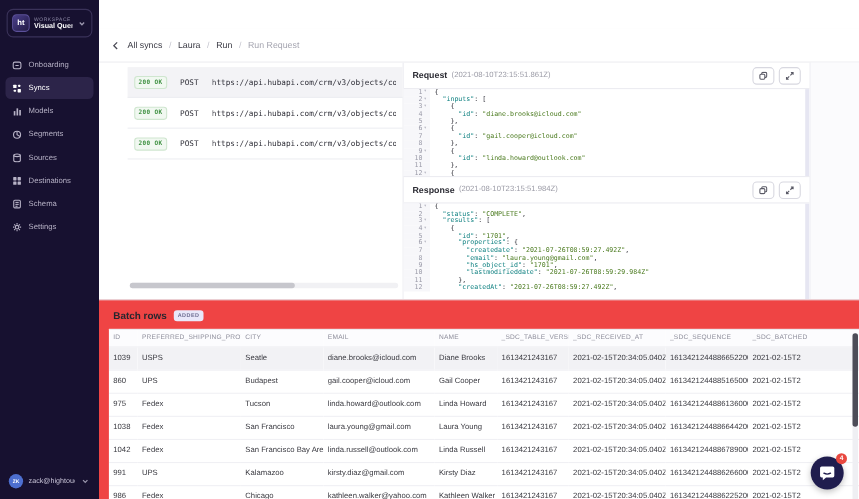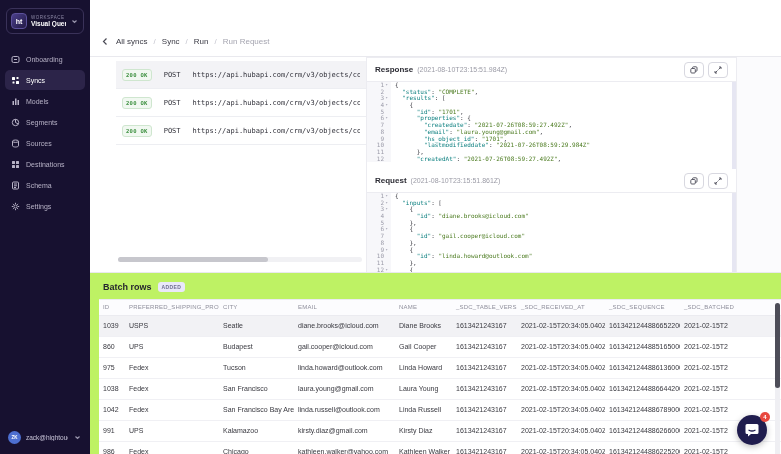--- a/index.html
+++ b/index.html
@@ -59,21 +59,21 @@
   .fold { color:#b4b4c0; font-size:4.5px; width:5px; text-align:center; cursor:pointer; }
   .fold-empty { width:5px; }
   .code-text { white-space:pre; padding-left:4px; }
   .tk-k { color:#0f8181; }
   .tk-s { color:#4a7a1e; }
   .tk-p { color:#3a3a42; }
   .v-strip { position:absolute; right:0; top:0; bottom:0; width:4px; background:#e6e6f2; cursor:pointer; }
   .right-gap { flex:1; background:#fbfbfd; }
 
   
-  .batch-section { flex:1; min-height:0; border-top:1px solid #e9e9ee; background:#bef264; padding:7px 0 0 9px; display:flex; flex-direction:column; position:relative; }
+  .batch-section { flex:1; min-height:0; border-top:1px solid #e9e9ee; background:#ef4444; padding:7px 0 0 9px; display:flex; flex-direction:column; position:relative; }
   .batch-head { display:flex; align-items:center; gap:6px; padding:2px 0 7px 4px; }
   .batch-title { font-size:9px; font-weight:bold; color:#26262e; }
   .added-badge { font-size:5px; font-weight:bold; letter-spacing:.4px; color:#6f6e92; background:#e9e8fa; border-radius:3px; padding:2px 4px; }
   .table-wrap { flex:1; overflow:hidden; background:#fff; border-top:1px solid #ebebf0; }
   table { border-collapse:collapse; table-layout:fixed; width:682px; }
   thead th { height:15px; font-size:6px; color:#8f8f9c; text-align:left; font-weight:normal; letter-spacing:.2px; padding:0 4px; border-bottom:1px solid #ebebf0; background:#fcfcfe; white-space:nowrap; overflow:hidden; }
   th:nth-child(1){width:26px} th:nth-child(2){width:94px} th:nth-child(3){width:75px}
   th:nth-child(4){width:101px} th:nth-child(5){width:57px} th:nth-child(6){width:65px}
   th:nth-child(7){width:88px} th:nth-child(8){width:75px} th:nth-child(9){width:auto}
   tbody td { height:21px; font-size:7px; color:#38383f; padding:0 4px; border-bottom:1px solid #f0f0f4; white-space:nowrap; overflow:hidden; }
@@ -203,21 +203,21 @@
   <main class="content">
 
     <header class="topbar">
       <span class="back-icon">
         <svg width="9" height="9" viewBox="0 0 9 9" fill="none" stroke="#4a4a55" stroke-width="1.2">
             <polyline points="5.5,1.5 2.5,4.5 5.5,7.5"></polyline>
           </svg>
       </span>
       <span class="crumb">All syncs</span>
       <span class="crumb-sep">/</span>
-      <span class="crumb">Sync</span>
+      <span class="crumb">Laura</span>
       <span class="crumb-sep">/</span>
       <span class="crumb">Run</span>
       <span class="crumb-sep">/</span>
       <span class="crumb current">Run Request</span>
     </header>
 
     <div class="debug-area">
 
       <div class="req-list">
         <div class="req-row selected">
@@ -234,20 +234,127 @@
           <span class="status-badge">200 OK</span>
           <span class="req-method">POST</span>
           <span class="req-url">https://api.hubapi.com/crm/v3/objects/contacts/batch/c</span>
         </div>
         <div class="h-scrollbar">
           <div class="thumb"></div>
         </div>
       </div>
 
       <div class="code-col">
+        <section class="panel request">
+          <div class="panel-head">
+            <span class="panel-title">Request</span>
+            <span class="panel-ts">(2021-08-10T23:15:51.861Z)</span>
+            <span class="panel-actions">
+              <span class="icon-btn">
+                <svg width="8" height="8" viewBox="0 0 8 8" fill="none" stroke="currentColor" stroke-width="1">
+                    <rect x="2.5" y="0.8" width="4.5" height="4.5" rx="1"></rect>
+                    <rect x="0.8" y="2.5" width="4.5" height="4.5" rx="1" fill="#fff"></rect>
+                  </svg>
+              </span>
+              <span class="icon-btn">
+                <svg width="8" height="8" viewBox="0 0 8 8" fill="none" stroke="currentColor" stroke-width="1">
+                    <path d="M5 1 H7 V3 M7 1 L4.5 3.5 M3 7 H1 V5 M1 7 L3.5 4.5"></path>
+                  </svg>
+              </span>
+            </span>
+          </div>
+          <div class="code-editor req" id="req-code">
+            <div class="code-line">
+                <span class="gutter">
+                  <span class="ln">1</span>
+                  <span class="fold">▾</span>
+                </span>
+                <span class="code-text"><span class="tk-p">{</span></span>
+              </div>
+              <div class="code-line">
+                <span class="gutter">
+                  <span class="ln">2</span>
+                  <span class="fold">▾</span>
+                </span>
+                <span class="code-text"><span class="tk-p">  </span><span class="tk-k">"inputs"</span><span class="tk-p">: [</span></span>
+              </div>
+              <div class="code-line">
+                <span class="gutter">
+                  <span class="ln">3</span>
+                  <span class="fold">▾</span>
+                </span>
+                <span class="code-text"><span class="tk-p">    {</span></span>
+              </div>
+              <div class="code-line">
+                <span class="gutter">
+                  <span class="ln">4</span>
+                  <span class="fold-empty"></span>
+                </span>
+                <span class="code-text"><span class="tk-p">      </span><span class="tk-k">"id"</span><span class="tk-p">: </span><span class="tk-s">"diane.brooks@icloud.com"</span></span>
+              </div>
+              <div class="code-line">
+                <span class="gutter">
+                  <span class="ln">5</span>
+                  <span class="fold-empty"></span>
+                </span>
+                <span class="code-text"><span class="tk-p">    },</span></span>
+              </div>
+              <div class="code-line">
+                <span class="gutter">
+                  <span class="ln">6</span>
+                  <span class="fold">▾</span>
+                </span>
+                <span class="code-text"><span class="tk-p">    {</span></span>
+              </div>
+              <div class="code-line">
+                <span class="gutter">
+                  <span class="ln">7</span>
+                  <span class="fold-empty"></span>
+                </span>
+                <span class="code-text"><span class="tk-p">      </span><span class="tk-k">"id"</span><span class="tk-p">: </span><span class="tk-s">"gail.cooper@icloud.com"</span></span>
+              </div>
+              <div class="code-line">
+                <span class="gutter">
+                  <span class="ln">8</span>
+                  <span class="fold-empty"></span>
+                </span>
+                <span class="code-text"><span class="tk-p">    },</span></span>
+              </div>
+              <div class="code-line">
+                <span class="gutter">
+                  <span class="ln">9</span>
+                  <span class="fold">▾</span>
+                </span>
+                <span class="code-text"><span class="tk-p">    {</span></span>
+              </div>
+              <div class="code-line">
+                <span class="gutter">
+                  <span class="ln">10</span>
+                  <span class="fold-empty"></span>
+                </span>
+                <span class="code-text"><span class="tk-p">      </span><span class="tk-k">"id"</span><span class="tk-p">: </span><span class="tk-s">"linda.howard@outlook.com"</span></span>
+              </div>
+              <div class="code-line">
+                <span class="gutter">
+                  <span class="ln">11</span>
+                  <span class="fold-empty"></span>
+                </span>
+                <span class="code-text"><span class="tk-p">    },</span></span>
+              </div>
+              <div class="code-line">
+                <span class="gutter">
+                  <span class="ln">12</span>
+                  <span class="fold">▾</span>
+                </span>
+                <span class="code-text"><span class="tk-p">    {</span></span>
+              </div>
+              <div class="v-strip"></div>
+          </div>
+        </section>
+
         <section class="panel response">
           <div class="panel-head">
             <span class="panel-title">Response</span>
             <span class="panel-ts">(2021-08-10T23:15:51.984Z)</span>
             <span class="panel-actions">
               <span class="icon-btn">
                 <svg width="8" height="8" viewBox="0 0 8 8" fill="none" stroke="currentColor" stroke-width="1">
                     <rect x="2.5" y="0.8" width="4.5" height="4.5" rx="1"></rect>
                     <rect x="0.8" y="2.5" width="4.5" height="4.5" rx="1" fill="#fff"></rect>
                   </svg>
@@ -340,127 +447,20 @@
               <div class="code-line">
                 <span class="gutter">
                   <span class="ln">12</span>
                   <span class="fold-empty"></span>
                 </span>
                 <span class="code-text"><span class="tk-p">      </span><span class="tk-k">"createdAt"</span><span class="tk-p">: </span><span class="tk-s">"2021-07-26T08:59:27.492Z"</span><span class="tk-p">,</span></span>
               </div>
               <div class="v-strip"></div>
           </div>
         </section>
-
-        <section class="panel request">
-          <div class="panel-head">
-            <span class="panel-title">Request</span>
-            <span class="panel-ts">(2021-08-10T23:15:51.861Z)</span>
-            <span class="panel-actions">
-              <span class="icon-btn">
-                <svg width="8" height="8" viewBox="0 0 8 8" fill="none" stroke="currentColor" stroke-width="1">
-                    <rect x="2.5" y="0.8" width="4.5" height="4.5" rx="1"></rect>
-                    <rect x="0.8" y="2.5" width="4.5" height="4.5" rx="1" fill="#fff"></rect>
-                  </svg>
-              </span>
-              <span class="icon-btn">
-                <svg width="8" height="8" viewBox="0 0 8 8" fill="none" stroke="currentColor" stroke-width="1">
-                    <path d="M5 1 H7 V3 M7 1 L4.5 3.5 M3 7 H1 V5 M1 7 L3.5 4.5"></path>
-                  </svg>
-              </span>
-            </span>
-          </div>
-          <div class="code-editor req" id="req-code">
-            <div class="code-line">
-                <span class="gutter">
-                  <span class="ln">1</span>
-                  <span class="fold">▾</span>
-                </span>
-                <span class="code-text"><span class="tk-p">{</span></span>
-              </div>
-              <div class="code-line">
-                <span class="gutter">
-                  <span class="ln">2</span>
-                  <span class="fold">▾</span>
-                </span>
-                <span class="code-text"><span class="tk-p">  </span><span class="tk-k">"inputs"</span><span class="tk-p">: [</span></span>
-              </div>
-              <div class="code-line">
-                <span class="gutter">
-                  <span class="ln">3</span>
-                  <span class="fold">▾</span>
-                </span>
-                <span class="code-text"><span class="tk-p">    {</span></span>
-              </div>
-              <div class="code-line">
-                <span class="gutter">
-                  <span class="ln">4</span>
-                  <span class="fold-empty"></span>
-                </span>
-                <span class="code-text"><span class="tk-p">      </span><span class="tk-k">"id"</span><span class="tk-p">: </span><span class="tk-s">"diane.brooks@icloud.com"</span></span>
-              </div>
-              <div class="code-line">
-                <span class="gutter">
-                  <span class="ln">5</span>
-                  <span class="fold-empty"></span>
-                </span>
-                <span class="code-text"><span class="tk-p">    },</span></span>
-              </div>
-              <div class="code-line">
-                <span class="gutter">
-                  <span class="ln">6</span>
-                  <span class="fold">▾</span>
-                </span>
-                <span class="code-text"><span class="tk-p">    {</span></span>
-              </div>
-              <div class="code-line">
-                <span class="gutter">
-                  <span class="ln">7</span>
-                  <span class="fold-empty"></span>
-                </span>
-                <span class="code-text"><span class="tk-p">      </span><span class="tk-k">"id"</span><span class="tk-p">: </span><span class="tk-s">"gail.cooper@icloud.com"</span></span>
-              </div>
-              <div class="code-line">
-                <span class="gutter">
-                  <span class="ln">8</span>
-                  <span class="fold-empty"></span>
-                </span>
-                <span class="code-text"><span class="tk-p">    },</span></span>
-              </div>
-              <div class="code-line">
-                <span class="gutter">
-                  <span class="ln">9</span>
-                  <span class="fold">▾</span>
-                </span>
-                <span class="code-text"><span class="tk-p">    {</span></span>
-              </div>
-              <div class="code-line">
-                <span class="gutter">
-                  <span class="ln">10</span>
-                  <span class="fold-empty"></span>
-                </span>
-                <span class="code-text"><span class="tk-p">      </span><span class="tk-k">"id"</span><span class="tk-p">: </span><span class="tk-s">"linda.howard@outlook.com"</span></span>
-              </div>
-              <div class="code-line">
-                <span class="gutter">
-                  <span class="ln">11</span>
-                  <span class="fold-empty"></span>
-                </span>
-                <span class="code-text"><span class="tk-p">    },</span></span>
-              </div>
-              <div class="code-line">
-                <span class="gutter">
-                  <span class="ln">12</span>
-                  <span class="fold">▾</span>
-                </span>
-                <span class="code-text"><span class="tk-p">    {</span></span>
-              </div>
-              <div class="v-strip"></div>
-          </div>
-        </section>
       </div>
 
       <div class="right-gap"></div>
     </div>
 
     <section class="batch-section">
       <div class="batch-head">
         <span class="batch-title">Batch rows</span>
         <span class="added-badge">ADDED</span>
       </div>

